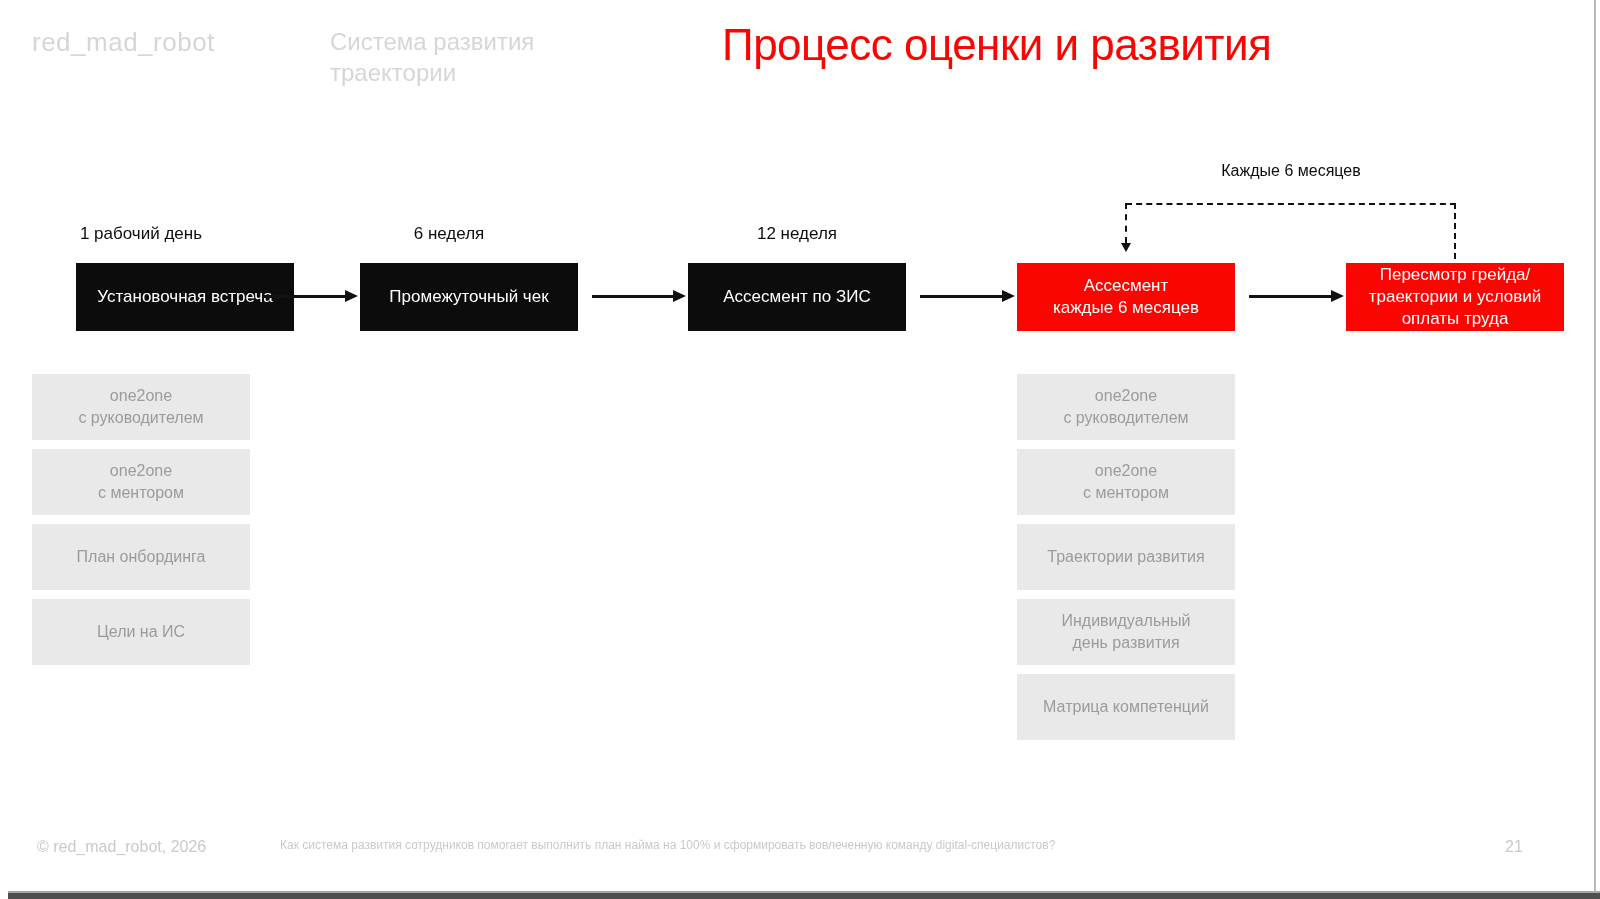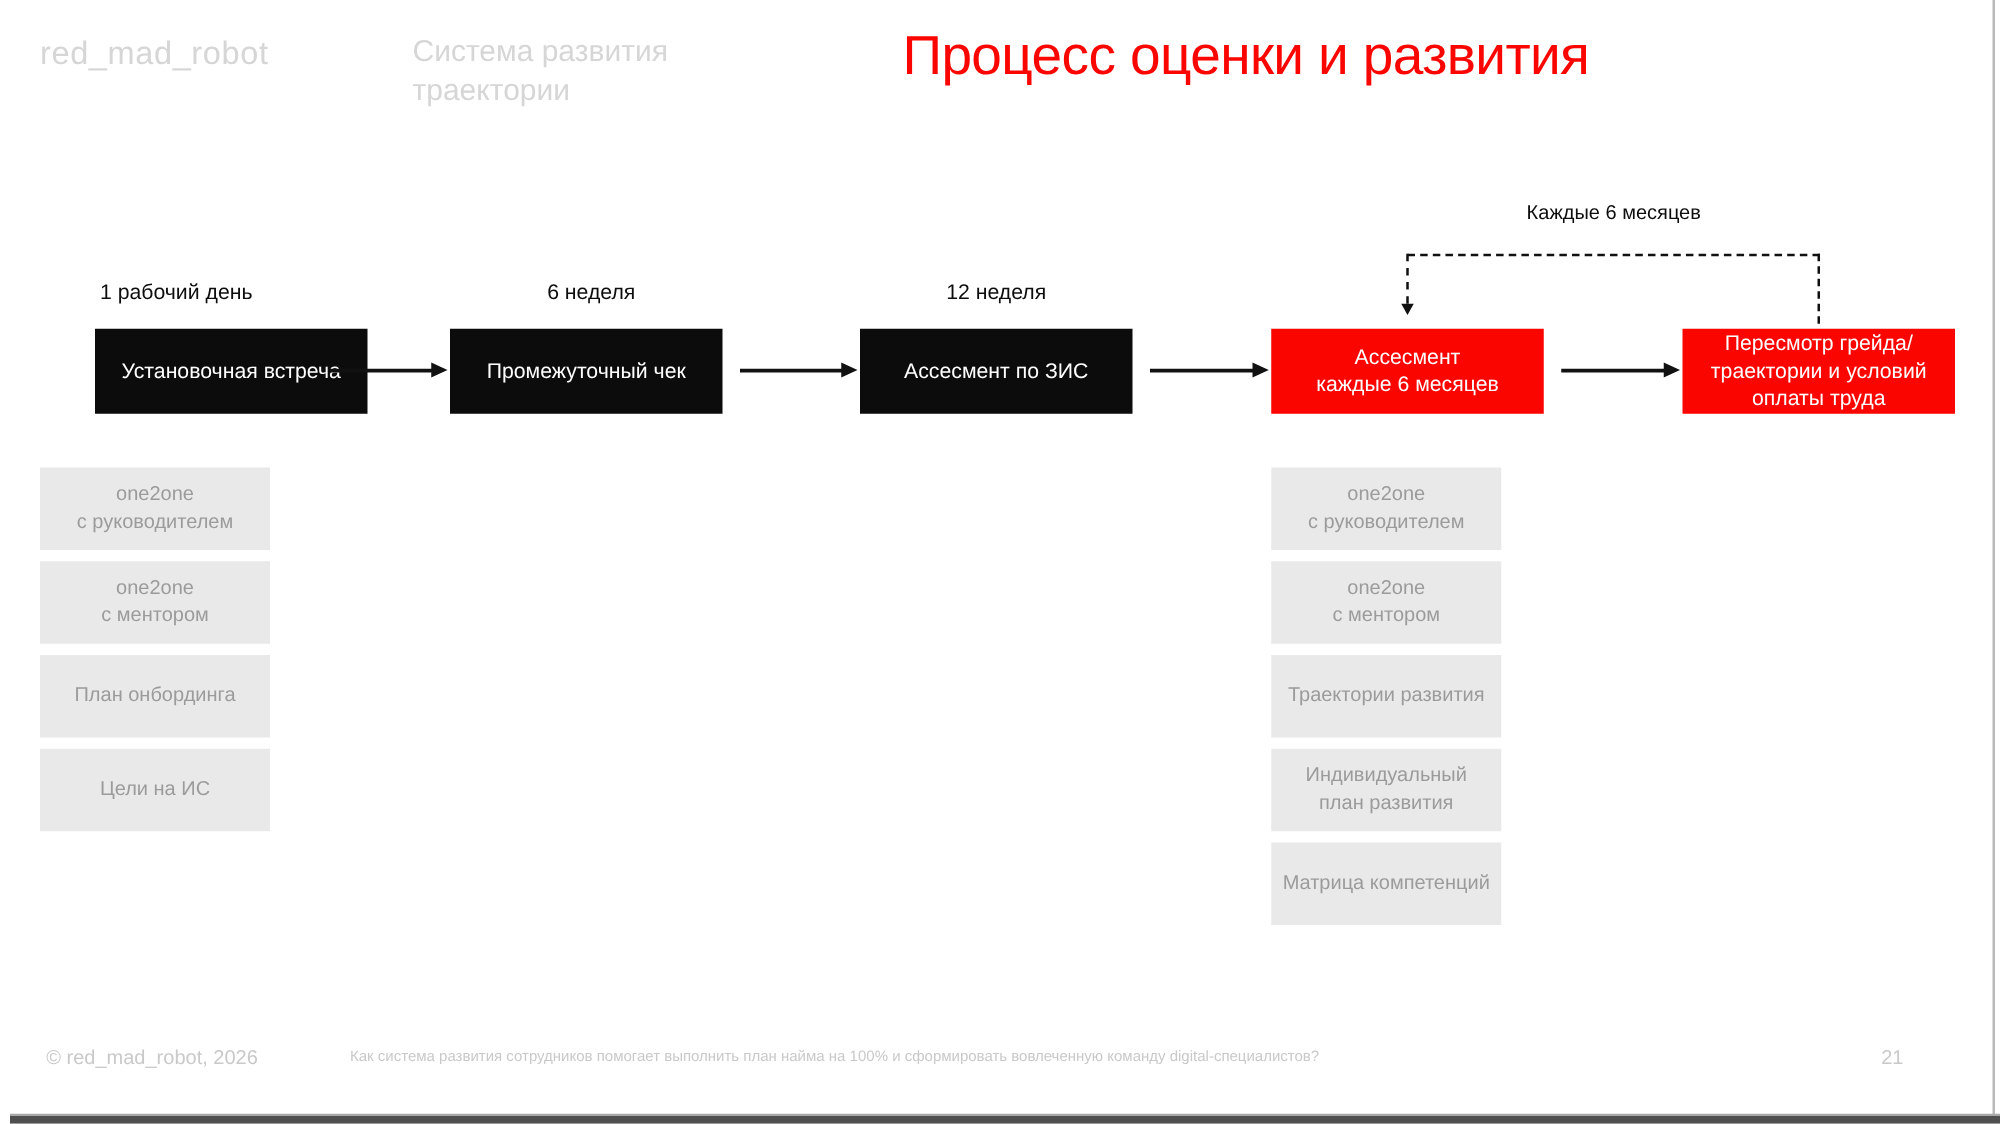--- a/index.html
+++ b/index.html
@@ -45,21 +45,21 @@
     display: flex; align-items: center; justify-content: center;
     text-align: center;
     color: #ffffff;
     font-size: 17px; font-weight: 500; line-height: 22px;
     white-space: pre-line;
   }
   .stage-box.black { background: var(--box-black); }
   .stage-box.red   { background: var(--accent-red); }
 
   .stage-item {
-    width: 184px; height: 66px;
+    width: 218px; height: 66px;
     background: var(--item-bg);
     color: var(--item-text);
     display: flex; align-items: center; justify-content: center;
     text-align: center;
     font-size: 16px; line-height: 22px; font-weight: 400;
     white-space: pre-line;
   }
 
   .flow-arrow {
     top: 295px; height: 3px;
@@ -135,39 +135,39 @@
     <div class="abs stage-box black" style="left: 32px; margin-left: 44px;">Установочная встреча</div>
     <div class="abs stage-item" style="left: 32px; top: 374px;">one2one
 с руководителем</div>
     <div class="abs stage-item" style="left: 32px; top: 449px;">one2one
 с ментором</div>
     <div class="abs stage-item" style="left: 32px; top: 524px;">План онбординга</div>
     <div class="abs stage-item" style="left: 32px; top: 599px;">Цели на ИС</div>
     <div class="abs flow-arrow" style="left: 264px; width: 82px;">
       <span class="arrow-head"></span>
     </div>
-    <div class="abs stage-duration" style="left: 364px;">6 неделя</div>
+    <div class="abs stage-duration" style="left: 340px;">6 неделя</div>
     <div class="abs stage-box black" style="left: 360px;">Промежуточный чек</div>
     <div class="abs flow-arrow" style="left: 592px; width: 82px;">
       <span class="arrow-head"></span>
     </div>
     <div class="abs stage-duration" style="left: 688px;">12 неделя</div>
     <div class="abs stage-box black" style="left: 688px;">Ассесмент по ЗИС</div>
     <div class="abs flow-arrow" style="left: 920px; width: 83px;">
       <span class="arrow-head"></span>
     </div>
     <div class="abs stage-box red" style="left: 1017px;">Ассесмент
 каждые 6 месяцев</div>
     <div class="abs stage-item" style="left: 1017px; top: 374px;">one2one
 с руководителем</div>
     <div class="abs stage-item" style="left: 1017px; top: 449px;">one2one
 с ментором</div>
     <div class="abs stage-item" style="left: 1017px; top: 524px;">Траектории развития</div>
     <div class="abs stage-item" style="left: 1017px; top: 599px;">Индивидуальный
-план развития</div>
+день развития</div>
     <div class="abs stage-item" style="left: 1017px; top: 674px;">Матрица компетенций</div>
     <div class="abs flow-arrow" style="left: 1249px; width: 83px;">
       <span class="arrow-head"></span>
     </div>
     <div class="abs stage-box red" style="left: 1346px;">Пересмотр грейда/
 траектории и условий
 оплаты труда</div>
   </div>
 
 <div class="abs footer-copyright">© red_mad_robot, 2026</div>

